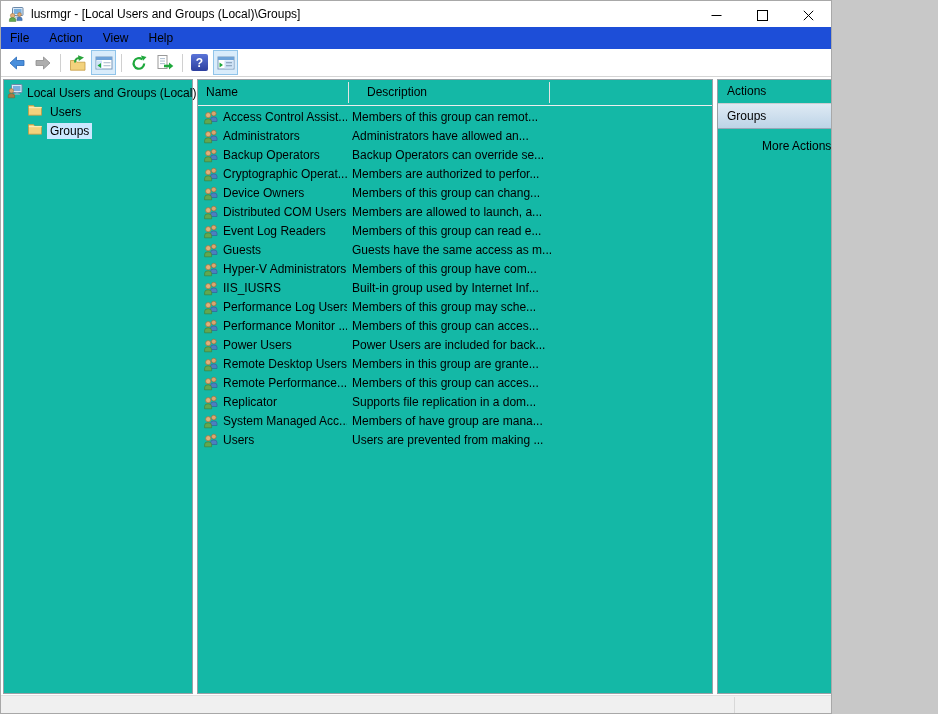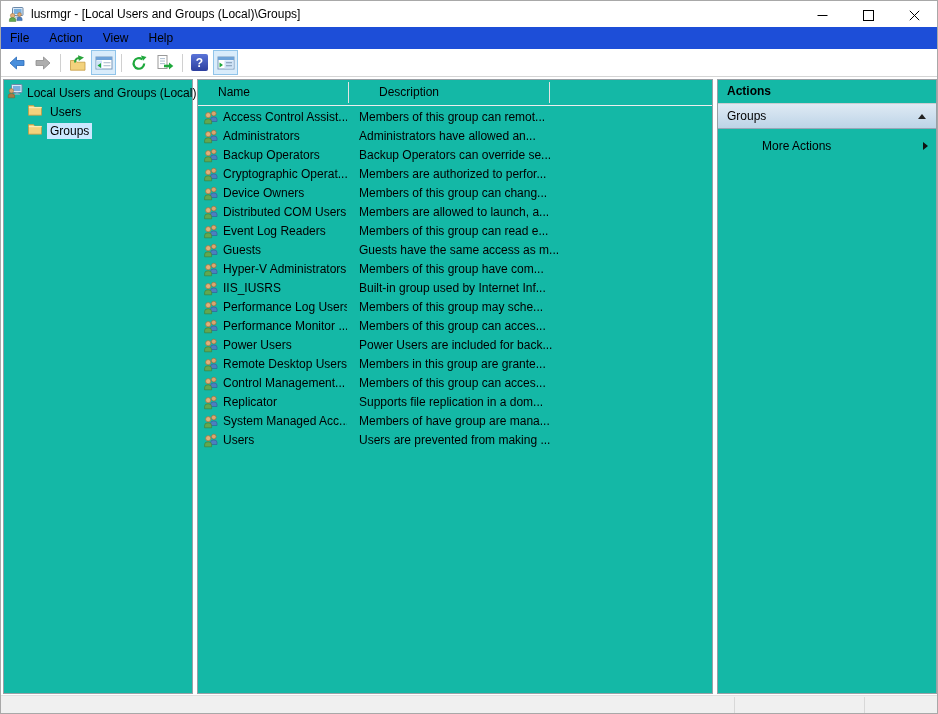--- a/index.html
+++ b/index.html
@@ -1,17 +1,17 @@
 <!DOCTYPE html>
 <html><head>
 <meta charset="utf-8">
 <style>
   html,body{margin:0;padding:0;background:#c8c8c8;}
   .window{
-    position:relative;width:938px;height:714px;background:#fff;
+    position:relative;width:832px;height:714px;background:#fff;
     font-family:"Liberation Sans",sans-serif;font-size:12px;color:#000;
     overflow:hidden;box-sizing:border-box;border:1px solid #a8a8a8;
   }
   
   .titlebar{position:absolute;top:0;left:0;right:0;height:26px;background:#fff;display:flex;align-items:center;}
   .app-icon{margin:0 7px 0 7px;display:flex;}
   .title-text{font-size:12px;white-space:nowrap;}
   .win-controls{position:absolute;right:0;top:0;height:28px;display:flex;}
   .win-btn{width:46px;height:28px;display:flex;align-items:center;justify-content:center;cursor:default;}
   
@@ -30,33 +30,33 @@
   .list-pane{left:196px;width:516px;}
   .actions-pane{left:716px;width:220px;}
   
   .tree-root{display:flex;align-items:center;height:19px;margin-top:3px;padding-left:3px;}
   .tree-root .lbl{margin-left:4px;white-space:nowrap;}
   .tree-item{display:flex;align-items:center;height:19px;padding-left:23px;}
   .tree-item .lbl{margin-left:4px;padding:1px 3px;white-space:nowrap;}
   .tree-item .lbl.selected{background:#cce8ff;}
   
   .list-header{position:absolute;top:0;left:0;right:0;height:25px;border-bottom:1px solid #ededed;}
-  .col-label{position:absolute;top:5px;white-space:nowrap;margin-left:12px;}
+  .col-label{position:absolute;top:5px;white-space:nowrap;}
   .col-name-label{left:8px;}
   .col-desc-label{left:169px;}
   .col-div{position:absolute;top:2px;height:21px;width:1px;background:#e3e3e3;}
   .col-div1{left:150px;}
   .col-div2{left:351px;}
   .list-body{position:absolute;top:27px;left:0;right:0;}
   .lrow{position:relative;display:flex;align-items:center;height:19px;}
   .lrow .ric{width:16px;height:16px;margin-left:5px;flex:0 0 16px;}
   .lrow .rname{margin-left:4px;white-space:nowrap;overflow:hidden;max-width:124px;}
-  .lrow .rdesc{position:absolute;left:161px;white-space:nowrap;overflow:hidden;max-width:200px;}
-  
-  .actions-title{height:23px;line-height:23px;font-weight:bold;padding-left:9px;border-bottom:1px solid #c9cdd2;}
+  .lrow .rdesc{position:absolute;left:154px;white-space:nowrap;overflow:hidden;max-width:200px;}
+  
+  .actions-title{height:23px;line-height:23px;font-weight:normal;padding-left:9px;border-bottom:1px solid #c9cdd2;}
   .actions-section{position:relative;height:24px;line-height:24px;padding-left:9px;
     background:linear-gradient(#dfeaf4,#bdd4e7);border-bottom:1px solid #96a7b7;}
   .collapse-icon{position:absolute;right:10px;top:10px;width:0;height:0;
     border-left:4px solid transparent;border-right:4px solid transparent;border-bottom:5px solid #222;}
   .more-actions{position:relative;margin-top:7px;height:20px;line-height:20px;padding-left:44px;}
   .submenu-icon{position:absolute;right:8px;top:6px;width:0;height:0;
     border-top:4px solid transparent;border-bottom:4px solid transparent;border-left:5px solid #111;}
   
   .statusbar{position:absolute;left:0;right:0;bottom:0;height:17px;background:#f0f0f0;border-top:1px solid #e0e0e0;}
   .sb-div{position:absolute;top:1px;bottom:0;width:1px;background:#d8d8d8;}
@@ -403,21 +403,21 @@
 
   <div class="lrow">
     <span class="ric">
   <svg width="16" height="16" viewBox="0 0 16 16">
     <circle cx="10.8" cy="4.6" r="2.4" fill="#dca570" stroke="#9c6a33" stroke-width="0.6"></circle>
     <path d="M7.6 12.5 v-2.2 q0 -2.4 3.2 -2.4 q3.2 0 3.2 2.4 v2.2 z" fill="#4d7fc0" stroke="#2f5a94" stroke-width="0.6"></path>
     <circle cx="5.2" cy="6.2" r="2.6" fill="#e2b07a" stroke="#9c6a33" stroke-width="0.6"></circle>
     <path d="M1.6 14.8 v-2.4 q0 -2.6 3.5 -2.6 q3.5 0 3.5 2.6 v2.4 z" fill="#63a74f" stroke="#3f7a33" stroke-width="0.6"></path>
   </svg>
 </span>
-    <span class="rname">Control Management...</span>
+    <span class="rname">Remote Performance...</span>
     <span class="rdesc">Members of this group can acces...</span>
   </div>
 
   <div class="lrow">
     <span class="ric">
   <svg width="16" height="16" viewBox="0 0 16 16">
     <circle cx="10.8" cy="4.6" r="2.4" fill="#dca570" stroke="#9c6a33" stroke-width="0.6"></circle>
     <path d="M7.6 12.5 v-2.2 q0 -2.4 3.2 -2.4 q3.2 0 3.2 2.4 v2.2 z" fill="#4d7fc0" stroke="#2f5a94" stroke-width="0.6"></path>
     <circle cx="5.2" cy="6.2" r="2.6" fill="#e2b07a" stroke="#9c6a33" stroke-width="0.6"></circle>
     <path d="M1.6 14.8 v-2.4 q0 -2.6 3.5 -2.6 q3.5 0 3.5 2.6 v2.4 z" fill="#63a74f" stroke="#3f7a33" stroke-width="0.6"></path>

